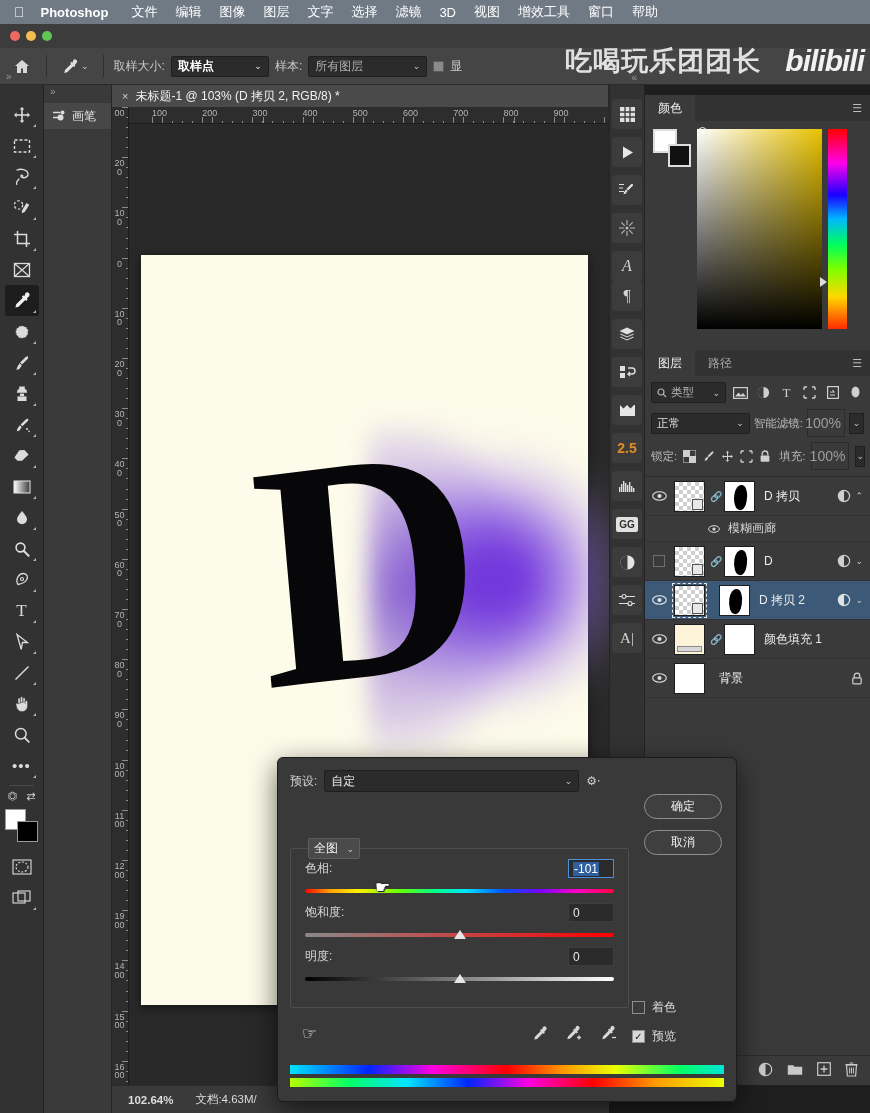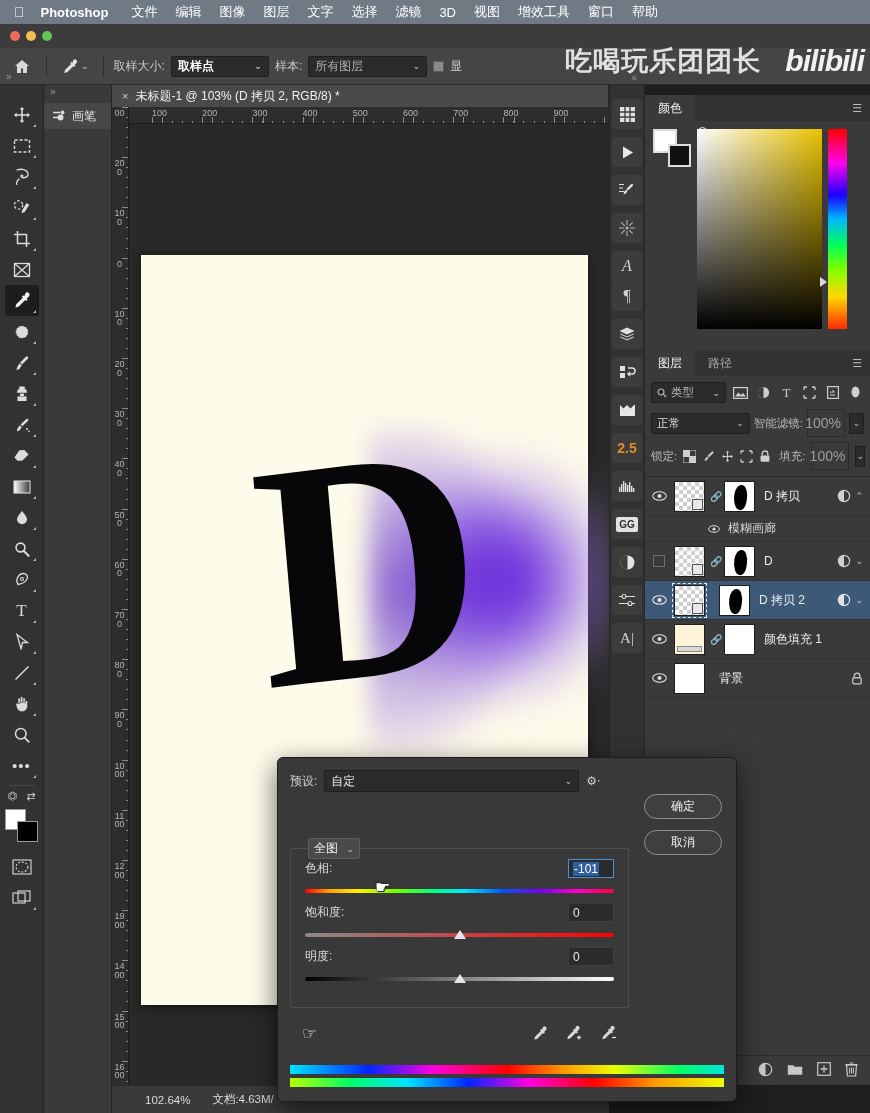--- a/index.html
+++ b/index.html
@@ -237,21 +237,21 @@
     border-top:1px solid #2c2c2c; display:flex; align-items:center; justify-content:flex-end;
     gap:14px; padding-right:12px; color:#c9c9c9;
   }
 
   
   .statusbar {
     position:absolute; left:112px; bottom:0; width:497px; height:28px;
     background:#3a3a3a; border-top:1px solid #2a2a2a;
     display:flex; align-items:center; gap:22px; padding-left:16px; font-size:11.5px; color:#dcdcdc;
   }
-  .statusbar .z { font-weight:normal;margin-left:17px; }
+  .statusbar .z { font-weight:bold; }
 
   
   .dialog {
     position:absolute; left:277px; top:757px; width:460px; height:345px;
     background:#393939; border:1px solid #1c1c1c; border-radius:6px;
     box-shadow:0 8px 28px rgba(0,0,0,.6);
   }
   .dlg-title {
     height:24px; display:flex; align-items:center; justify-content:center;
     font-size:12.5px; color:#e9e9e9; border-bottom:1px solid #2e2e2e;
@@ -1194,20 +1194,30 @@
               <path d="M12 1.6a2.1 2.1 0 013 3l-1.9 1.9.8.8-1.2 1.2-.8-.8-5.8 5.8-2.8.7.7-2.8 5.8-5.8-.8-.8 1.2-1.2.8.8z" fill="#d8d8d8"></path>
               <path d="M13 12.5h4M15 10.5v4" stroke="#d8d8d8" stroke-width="1.3"></path>
             </svg></span>
         <span><svg width="19" height="17" viewBox="0 0 19 17">
               <path d="M12 1.6a2.1 2.1 0 013 3l-1.9 1.9.8.8-1.2 1.2-.8-.8-5.8 5.8-2.8.7.7-2.8 5.8-5.8-.8-.8 1.2-1.2.8.8z" fill="#d8d8d8"></path>
               <path d="M13 12.5h4" stroke="#d8d8d8" stroke-width="1.3"></path>
             </svg></span>
       </div>
     </div>
 
+    <div class="chk-col">
+      <div class="chk-row">
+        <span class="chk"></span>
+        <span>着色</span>
+      </div>
+      <div class="chk-row">
+        <span class="chk on">✓</span>
+        <span>预览</span>
+      </div>
+    </div>
 
     <div class="bars">
       <div class="bar b1"></div>
       <div class="bar b2"></div>
     </div>
   </div>
 
 </div>
 
 </body></html>

